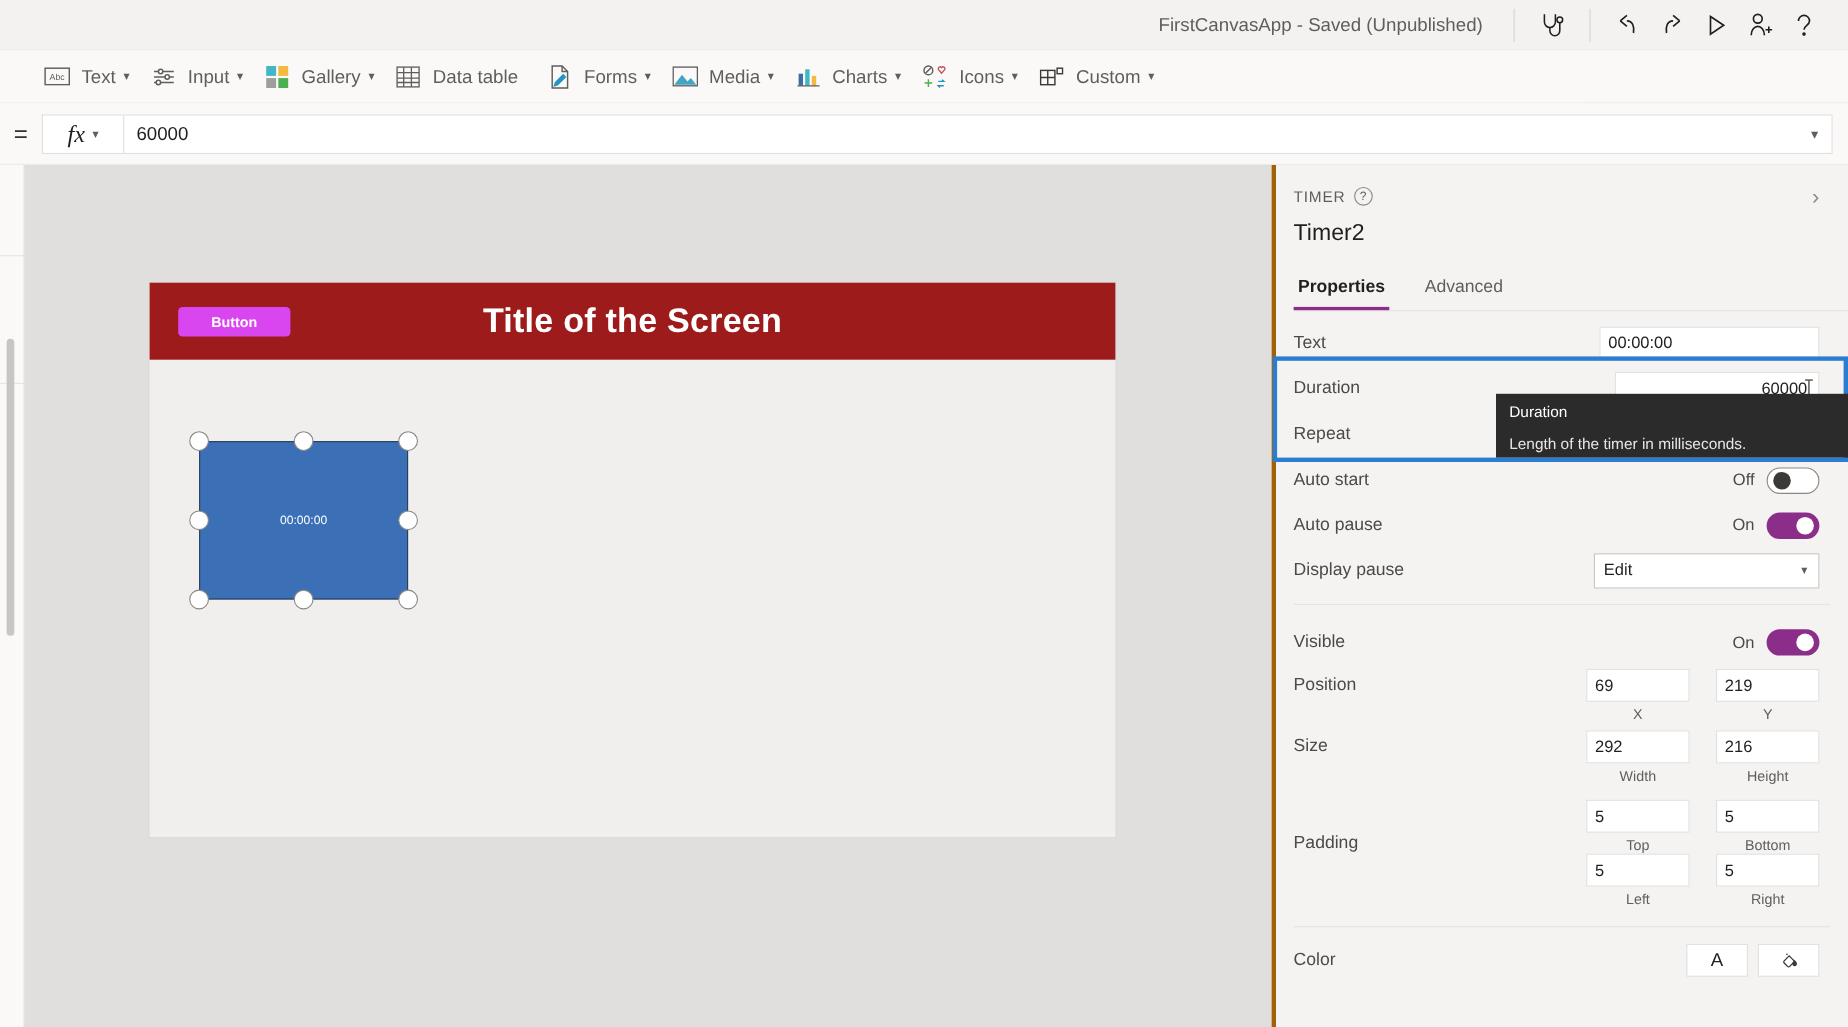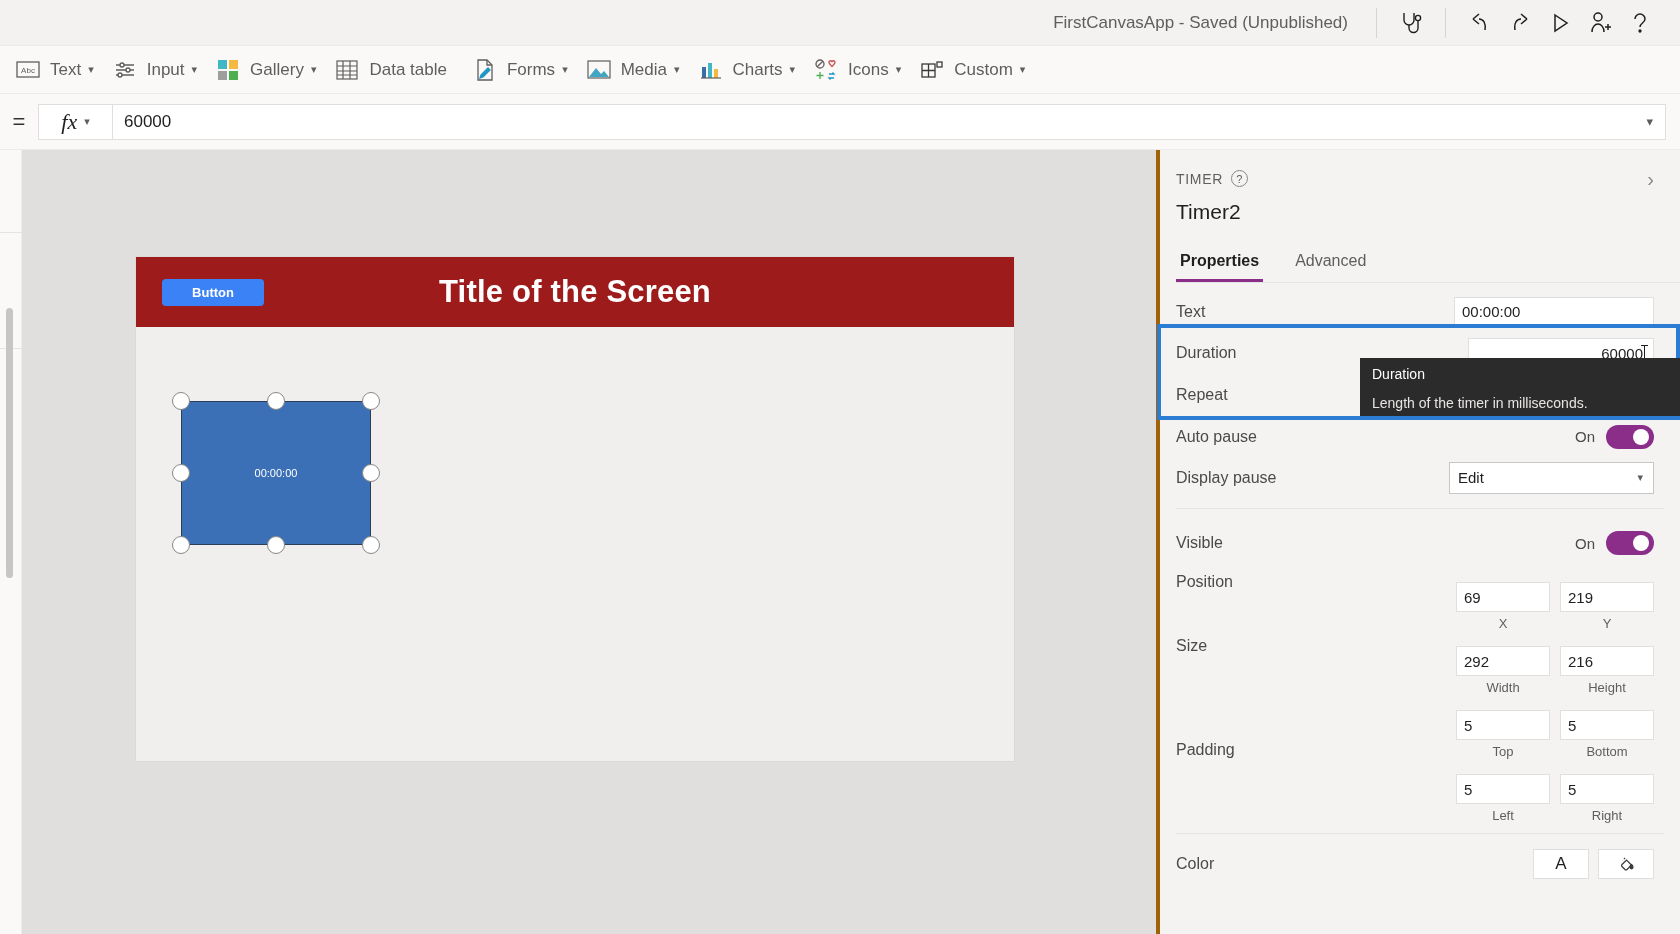--- a/index.html
+++ b/index.html
@@ -24,21 +24,21 @@
   .ticon {
     width: 40px; height: 34px; display: flex; align-items: center; justify-content: center;
     color: #201f1e; cursor: pointer;
   }
   .ticon svg { display: block; }
 
   
   .ribbon {
     position: absolute; left: 0; top: 46px; width: 1680px; height: 48px;
     background: #faf9f8; border-bottom: 1px solid #edebe9;
-    display: flex; align-items: center; padding-left: 6px;
+    display: flex; align-items: center; padding-left: 30px;
   }
   .ritem {
     display: flex; align-items: center; height: 40px; padding: 0 9px;
     cursor: pointer; color: #605e5c; font-size: 17px; white-space: nowrap;
   }
   .ritem .glyph { width: 26px; height: 22px; margin-right: 9px; display:flex; align-items:center; justify-content:center; }
   .ritem .lbl { margin-right: 7px; }
   .caret { font-size: 11px; color: #605e5c; }
 
   
@@ -81,21 +81,21 @@
   .screen {
     position: absolute; left: 114px; top: 107px; width: 878px; height: 504px;
     background: #f0efee; box-shadow: 0 0 0 1px #dcdad8;
   }
   .screen-header {
     position: absolute; left: 0; top: 0; width: 878px; height: 70px;
     background: #9e1b1b; display: flex; align-items: center;
   }
   .hdr-button {
     position: absolute; left: 26px; top: 22px; width: 102px; height: 27px;
-    background: #3b82f6; border-radius: 4px; color: #fff; font-size: 13px;
+    background: #d946ef; border-radius: 4px; color: #fff; font-size: 13px;
     font-weight: bold; display: flex; align-items: center; justify-content: center;
     cursor: pointer;
   }
   .hdr-title {
     position: absolute; left: 0; top: 0; width: 878px; height: 70px;
     display: flex; align-items: center; justify-content: center;
     color: #fff; font-size: 31px; font-weight: bold; letter-spacing: .2px;
   }
   
   .timer-ctl {
@@ -154,21 +154,21 @@
     width: 48px; height: 24px; border-radius: 13px; position: relative; cursor: pointer;
   }
   .toggle.on { background: #8a2e8a; }
   .toggle.off { background: #fff; border: 1px solid #8a8886; }
   .toggle .knob { position: absolute; top: 4px; width: 16px; height: 16px; border-radius: 50%; }
   .toggle.on .knob { right: 5px; background: #fff; }
   .toggle.off .knob { left: 5px; background: #3b3a39; top: 3px; }
 
   .sep { height: 1px; background: #e6e4e2; margin: 10px 16px 10px 16px; }
 
-  .numgrid { display: flex; gap: 10px; margin-top: 15px; }
+  .numgrid { display: flex; gap: 24px; }
   .numcell { width: 94px; }
   .numbox {
     width: 94px; height: 30px; border: 1px solid #e1dfdd; background: #fff;
     font-size: 15px; color: #201f1e; padding-left: 7px; display: flex; align-items: center;
     cursor: text;
   }
   .numcap { text-align: center; font-size: 13px; color: #605e5c; margin-top: 4px; }
 
   .colorbtns { display: flex; gap: 9px; }
   .cbtn {
@@ -435,20 +435,29 @@
             <span class="ibeam"></span>
         </div>
       </div>
     </div>
 
     <div class="prow" style="min-height:42px">
       <div class="plabel">Repeat</div>
       <div class="pval"></div>
     </div>
 
+    <div class="prow">
+      <div class="plabel">Auto start</div>
+      <div class="toggle-wrap">
+        <span class="tg-label">Off</span>
+        <div class="toggle off">
+            <span class="knob"></span>
+          </div>
+      </div>
+    </div>
 
     <div class="prow">
       <div class="plabel">Auto pause</div>
       <div class="toggle-wrap">
         <span class="tg-label">On</span>
         <div class="toggle on">
             <span class="knob"></span>
           </div>
       </div>
     </div>

